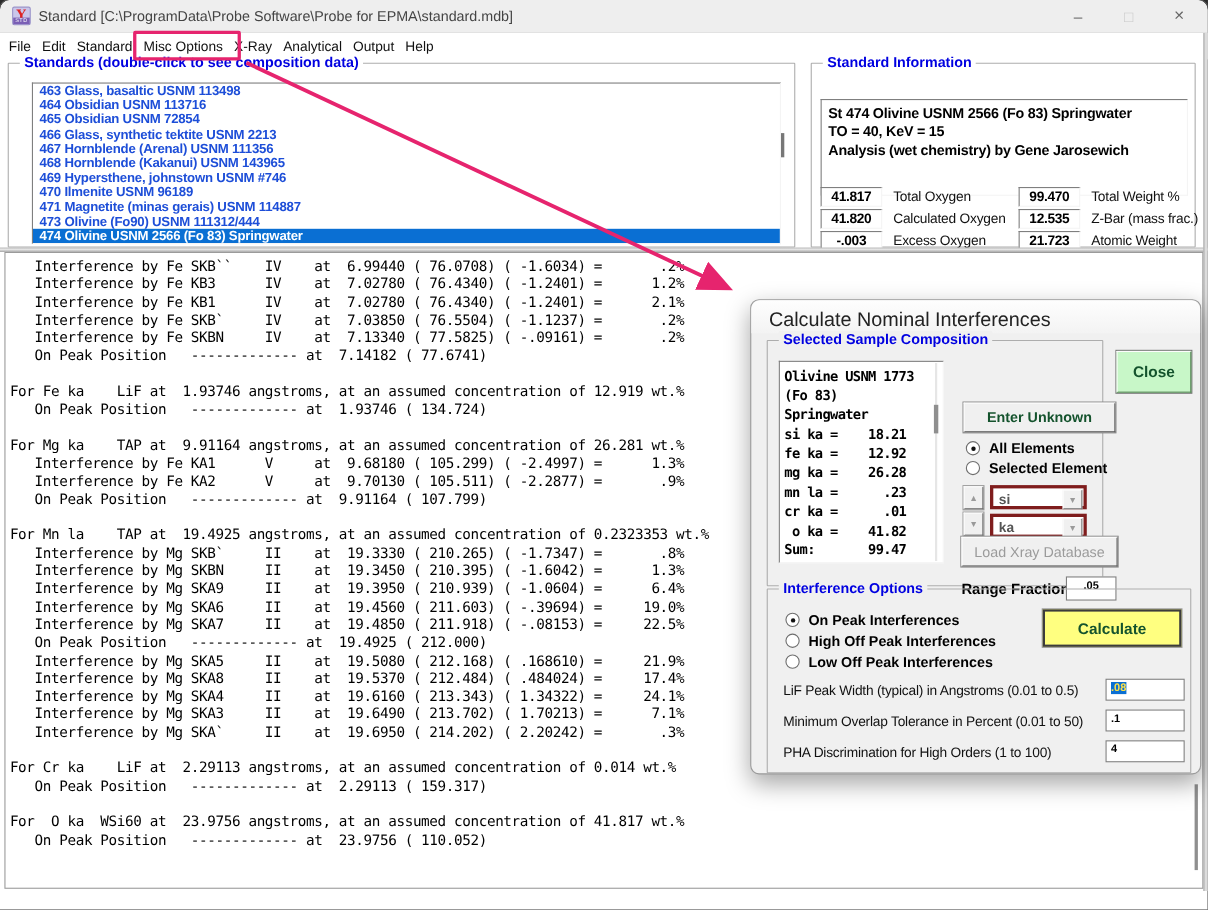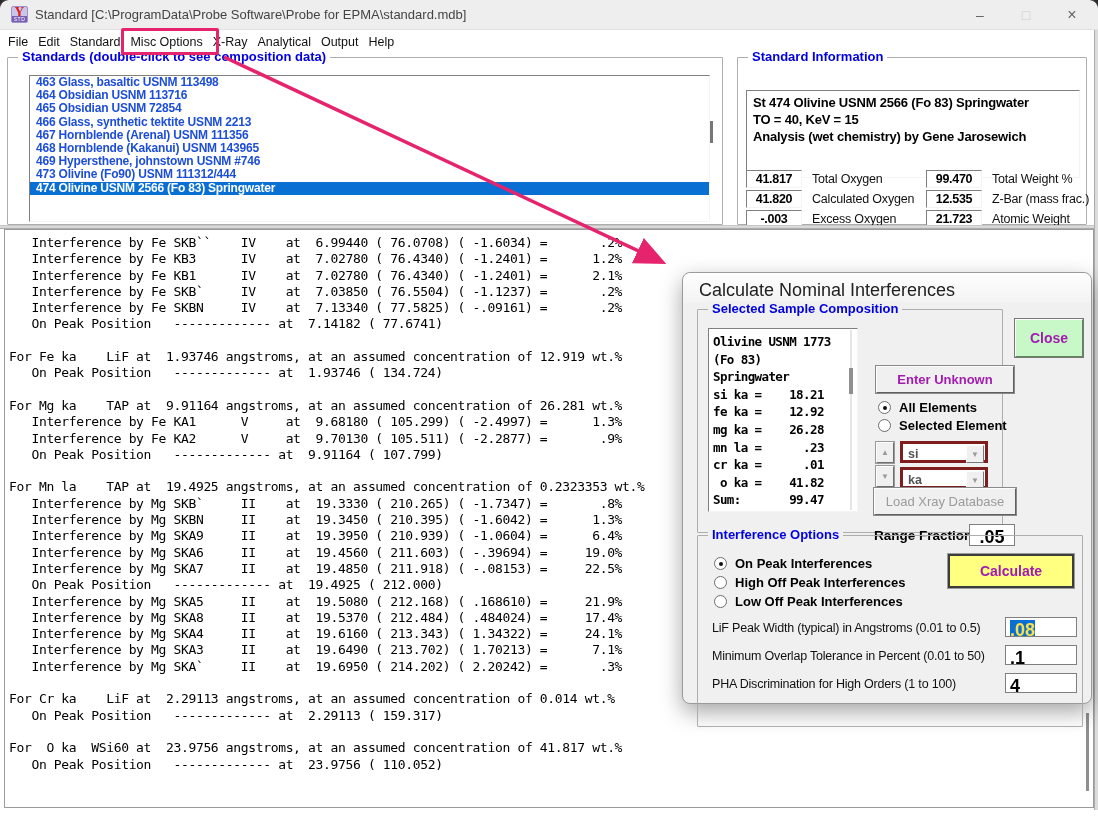--- a/index.html
+++ b/index.html
@@ -71,46 +71,46 @@
   #dialog .dlg-title{position:absolute;left:0;top:0;width:100%;height:30px;border-radius:8px 8px 0 0;
           background:linear-gradient(#fefefe,#f3f3f3);}
   #dialog .dlg-title span{position:absolute;left:16px;top:7px;font-size:18px;color:#222;}
   #sample-group{left:14px;top:36px;width:306px;height:224px;}
   #comp-list{position:absolute;left:10px;top:18px;width:150px;height:184px;overflow:hidden;padding:4px 0 0 4px;}
   .comp-line{font-family:"DejaVu Sans Mono",monospace;font-size:12.5px;font-weight:bold;
              letter-spacing:-.6px;line-height:17.6px;white-space:pre;}
   .comp-scroll{position:absolute;left:152px;top:20px;width:2px;height:180px;background:#e6e6e6;}
   .comp-thumb{position:absolute;left:151px;top:58px;width:4px;height:26px;background:#8f8f8f;}
   .push-btn{position:absolute;display:flex;align-items:center;justify-content:center;
-            font-size:13px;font-weight:bold;color:#a21caf;background:#f0f0f0;
+            font-size:13px;font-weight:bold;color:#14532d;background:#f0f0f0;
             border:1px solid;border-color:#fdfdfd #5f5f5f #5f5f5f #fdfdfd;box-shadow:0 0 0 1px #8a8a8a;}
   #enter-unknown{left:178px;top:56px;width:138px;height:27px;}
   #load-xray{left:176px;top:178px;width:142px;height:27px;color:#9b9b9b;font-weight:normal;}
   .radio-row{position:absolute;display:flex;align-items:center;gap:8px;}
   .radio-dot{width:13px;height:13px;border-radius:50%;background:#fff;border:1px solid #6e6e6e;position:relative;flex:none;}
   .radio-row.checked .radio-dot::after{content:"";position:absolute;left:3.5px;top:3.5px;width:4px;height:4px;border-radius:50%;background:#111;}
   .radio-label{font-size:13px;font-weight:bold;white-space:nowrap;}
   #radio-all{left:180px;top:90px;} #radio-selel{left:180px;top:108px;}
   .spin-btn{position:absolute;width:18px;height:21px;background:#f0f0f0;border:1px solid;
             border-color:#fdfdfd #6f6f6f #6f6f6f #fdfdfd;box-shadow:0 0 0 1px #9a9a9a;
             color:#9a9a9a;font-size:8px;display:flex;align-items:center;justify-content:center;}
   #spin-up{left:178px;top:132px;} #spin-down{left:178px;top:156px;}
   .combo{position:absolute;width:88px;height:22px;background:#fff;border:3px solid #7f1d1d;}
   .combo .combo-text{position:absolute;left:5px;top:3px;font-size:12.5px;font-weight:bold;color:#555;}
   .combo .combo-btn{position:absolute;right:1px;top:1px;width:18px;height:18px;background:#f0f0f0;
             border:1px solid;border-color:#fdfdfd #777 #777 #fdfdfd;color:#9a9a9a;font-size:8px;
             display:flex;align-items:center;justify-content:center;}
   #combo-el{left:202px;top:131px;} #combo-line{left:202px;top:157px;}
   #range-label{position:absolute;left:176px;top:218px;font-size:13.5px;font-weight:bold;}
-  .text-field{position:absolute;background:#fff;border:1px solid #7f7f7f;font-size:18px;font-weight:bold;
+  .text-field{position:absolute;background:#fff;border:1px solid #7f7f7f;font-size:10px;font-weight:bold;
               padding:2px 4px;white-space:nowrap;overflow:hidden;}
   #range-field{left:271px;top:214px;width:46px;height:22px;text-align:center;}
   #close-btn{left:332px;top:46px;width:68px;height:38px;background:var(--close-green);
              font-size:14px;border-color:#fdfdfd #5a8a5a #5a8a5a #fdfdfd;box-shadow:0 0 0 1px #777;}
-  #interf-group{left:14px;top:262px;width:386px;height:192px;}
+  #interf-group{left:14px;top:262px;width:386px;height:168px;}
   #radio-onpeak{left:16px;top:20px;} #radio-highoff{left:16px;top:39px;} #radio-lowoff{left:16px;top:58px;}
   #calc-btn{left:250px;top:18px;width:126px;height:34px;background:var(--calc-yellow);
             font-size:14px;border:2px solid #3c3c3c;box-shadow:0 0 0 1px #9a9a9a;}
   .num-row-label{position:absolute;left:14px;font-size:12.5px;color:#111;white-space:nowrap;letter-spacing:-.2px;}
   .num-field{position:absolute;left:307px;width:72px;height:20px;}
   #numlab-0{top:85px;} #numlab-1{top:113px;} #numlab-2{top:141px;}
   #numfld-0{top:81px;} #numfld-1{top:109px;} #numfld-2{top:137px;}
   #numfld-0 .selhl{background:var(--sel);color:#fde047;}
   
   .statusbar{position:absolute;left:0;top:810px;width:1098px;height:17px;background:#efefef;
@@ -163,20 +163,22 @@
     <span class="gb-label">Standards (double-click to see composition data)</span>
     <div id="standards-list" class="sunken">
 
     <div class="std-item">463 Glass, basaltic USNM 113498</div>
         <div class="std-item">464 Obsidian USNM 113716</div>
         <div class="std-item">465 Obsidian USNM 72854</div>
         <div class="std-item">466 Glass, synthetic tektite USNM 2213</div>
         <div class="std-item">467 Hornblende (Arenal) USNM 111356</div>
         <div class="std-item">468 Hornblende (Kakanui) USNM 143965</div>
         <div class="std-item">469 Hypersthene, johnstown USNM #746</div>
+        <div class="std-item">470 Ilmenite USNM 96189</div>
+        <div class="std-item">471 Magnetite (minas gerais) USNM 114887</div>
         <div class="std-item">473 Olivine (Fo90) USNM 111312/444</div>
         <div class="std-item selected">474 Olivine USNM 2566 (Fo 83) Springwater</div>
       </div>
     <div class="std-scroll-thumb"></div>
   </div>
 
   <div class="groupbox" id="stdinfo-group">
     <span class="gb-label">Standard Information</span>
     <div id="stdinfo-box" class="sunken">
       <div class="info-line">St  474 Olivine USNM 2566 (Fo 83) Springwater</div>

